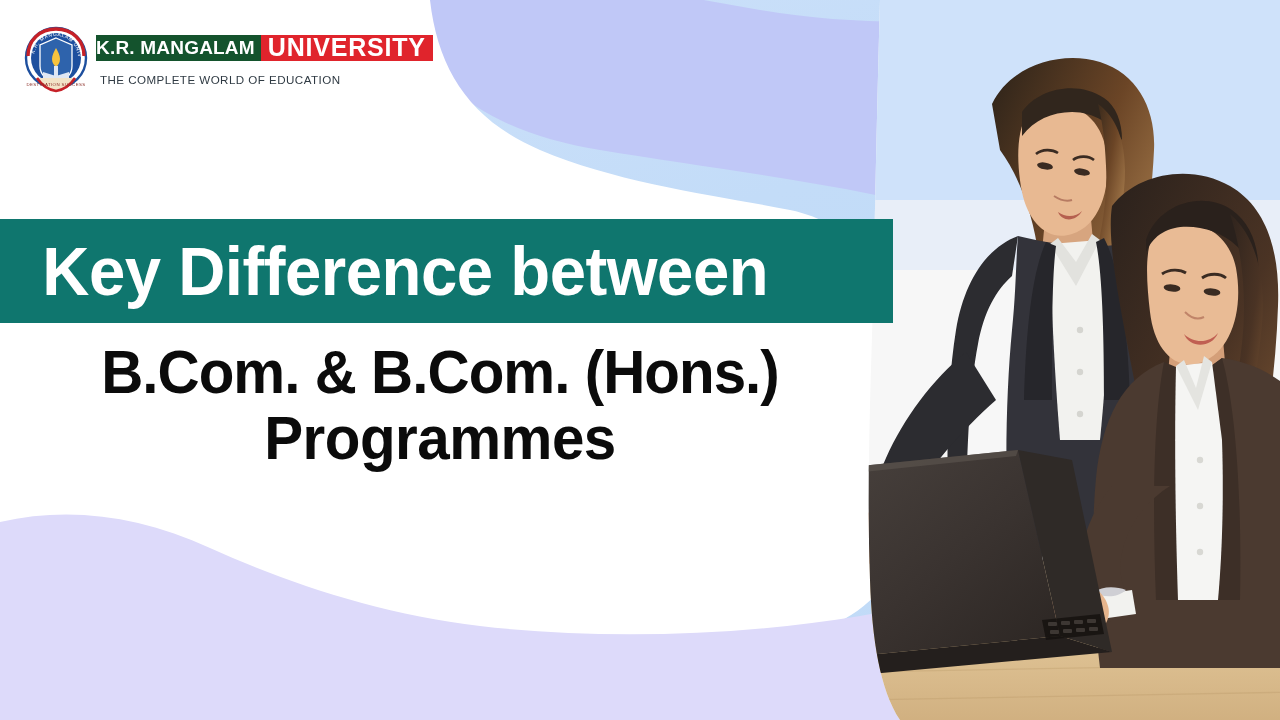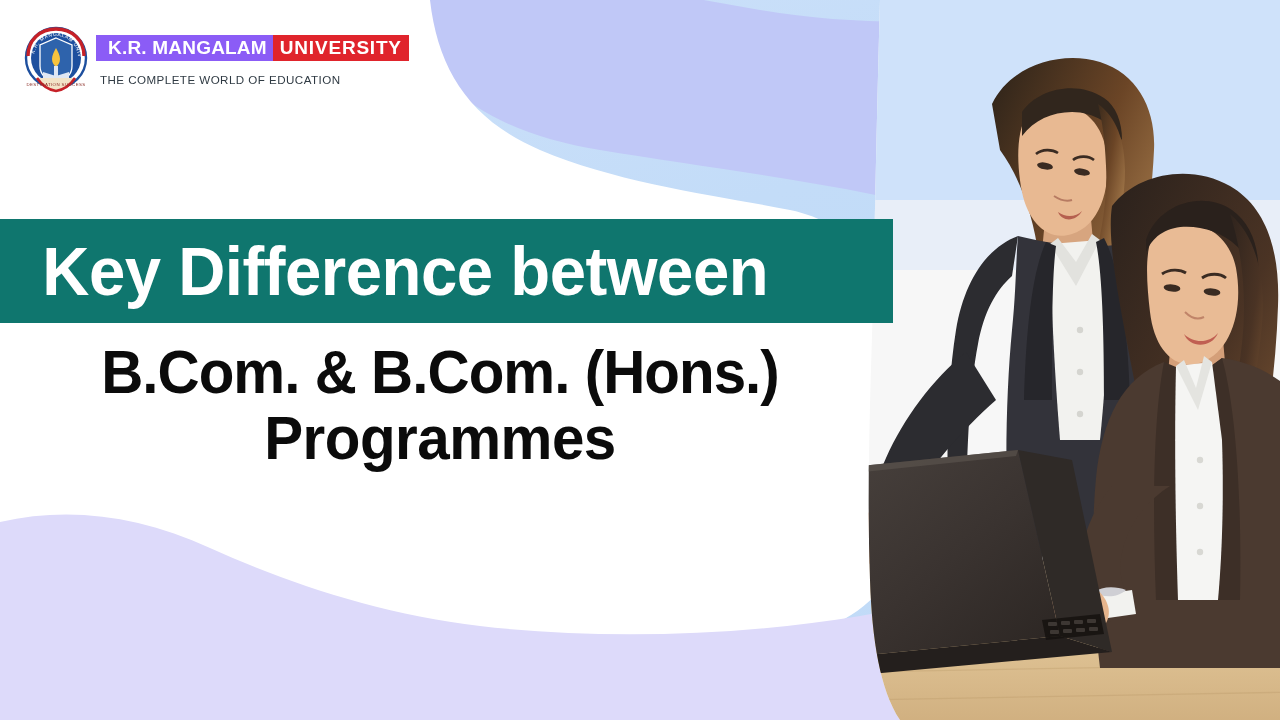--- a/index.html
+++ b/index.html
@@ -51,34 +51,34 @@
   }
   .crest { width: 64px; height: 68px; display: block; }
   .logo-text { display: block; }
   .logo-bar {
     display: flex;
     align-items: stretch;
     height: 26px;
     width: 248px;
   }
   .logo-bar-blue {
-    background: #8b5cf6;
+    background: #14532d;
     color: #ffffff;
     font-size: 19px;
     font-weight: bold;
     letter-spacing: .2px;
     display: flex;
     align-items: center;
-    padding: 0 6px 0 12px;
+    padding: 0 6px 0 0;
     white-space: nowrap;
   }
   .logo-bar-red {
     background: #e0242c;
     color: #ffffff;
-    font-size: 19px;
+    font-size: 25px;
     font-weight: bold;
     letter-spacing: .8px;
     display: flex;
     align-items: center;
     padding: 0 7px;
     flex: 1;
     white-space: nowrap;
   }
   .logo-tagline {
     margin-top: 12px;

